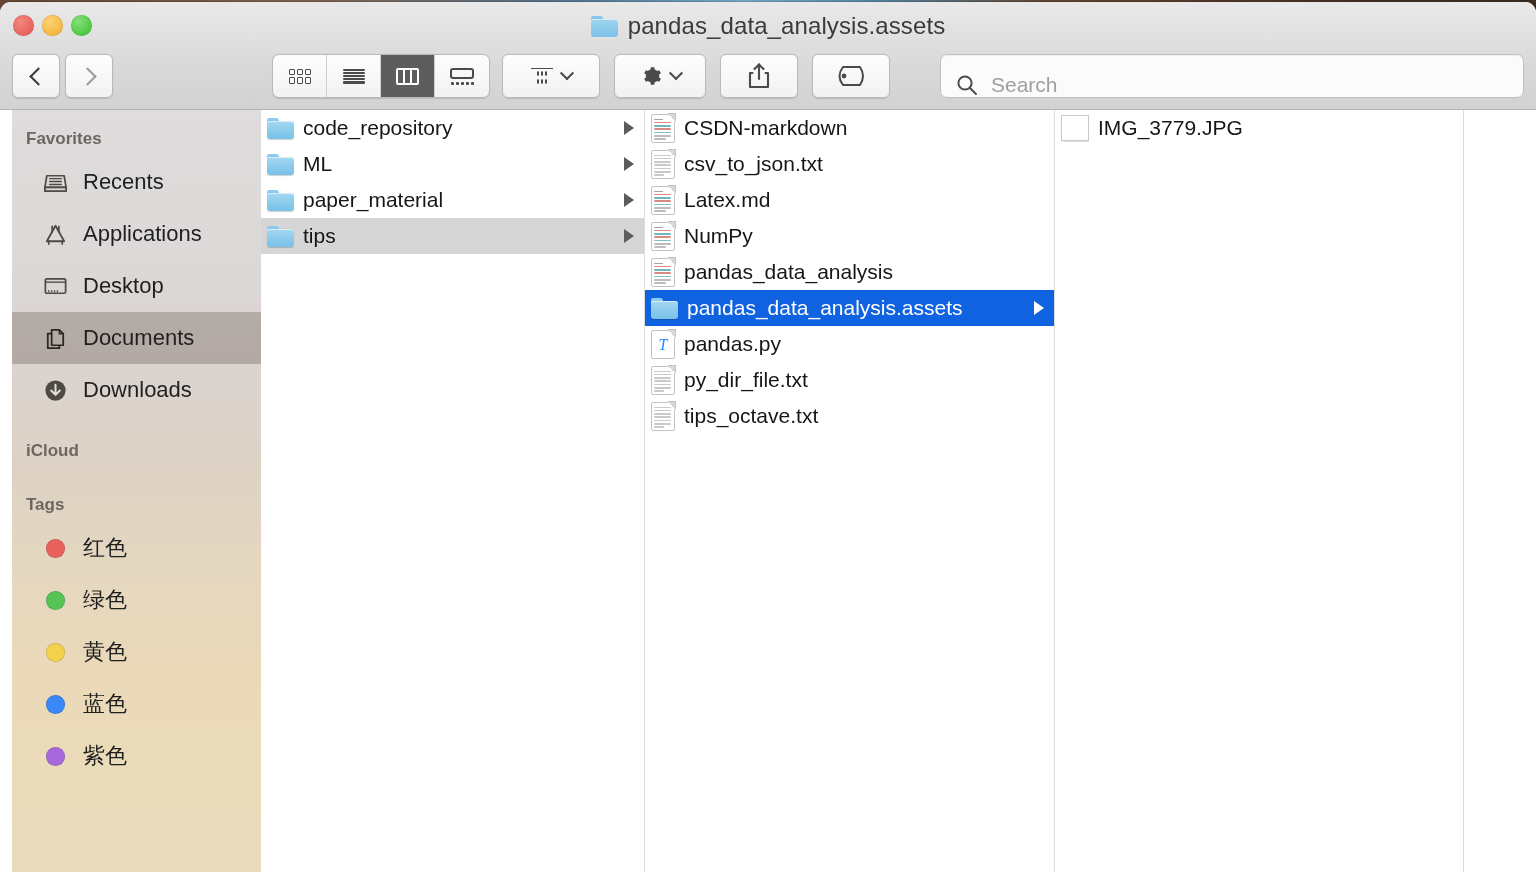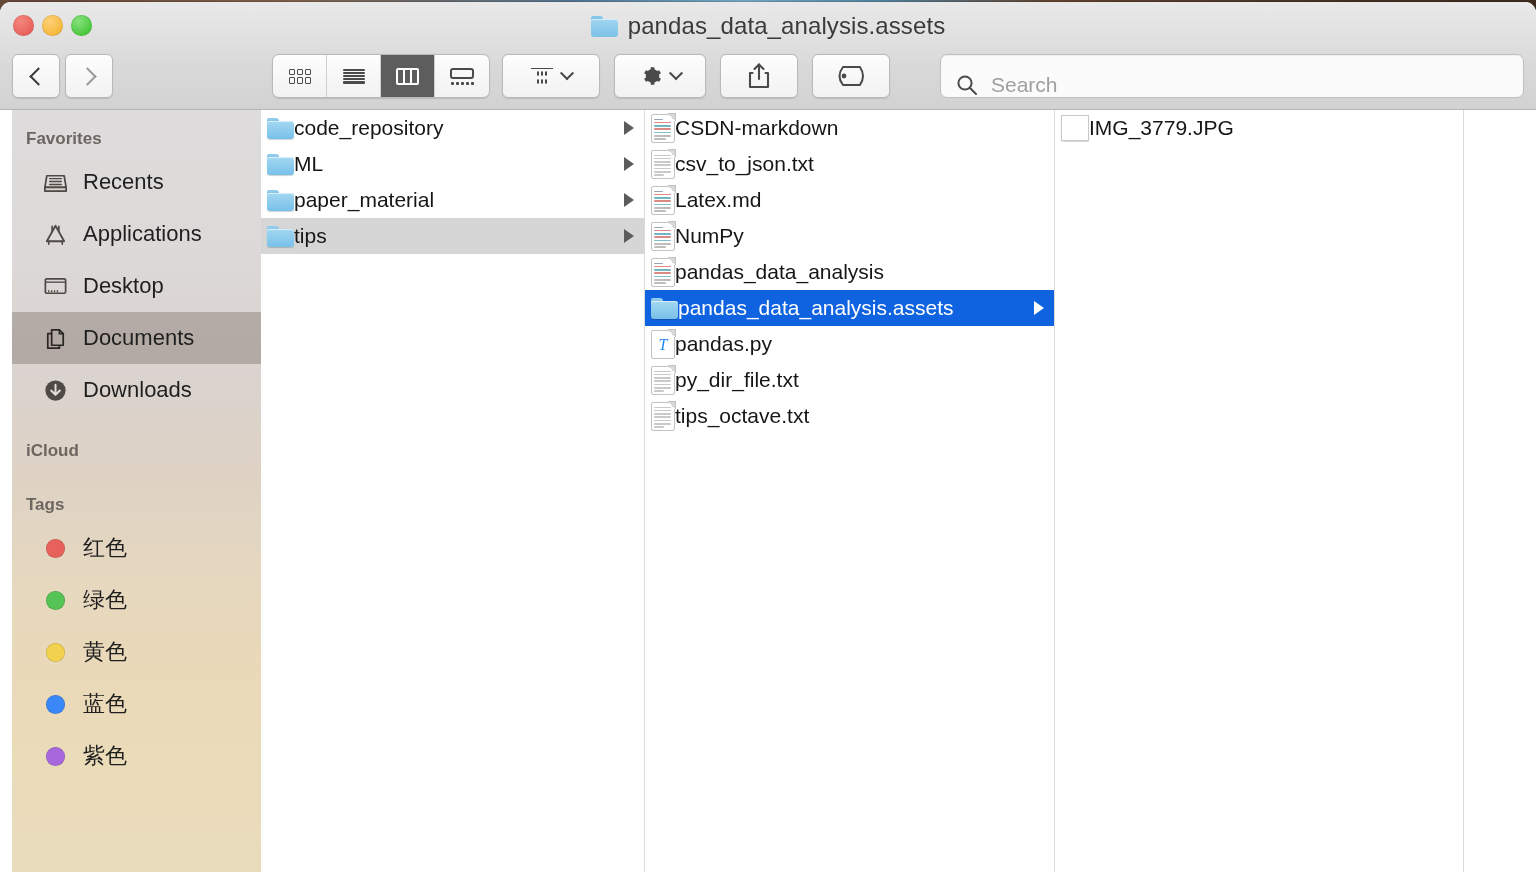--- a/index.html
+++ b/index.html
@@ -168,21 +168,21 @@
 
   
   #browser { position: absolute; left: 261px; top: 108px; width: 1275px; height: 762px; background: #fff; }
   .column { position: absolute; top: 0; height: 762px; background: #fff; border-right: 1px solid #dcdcdc; overflow: hidden; }
   #col1 { left: 0;   width: 384px; }
   #col2 { left: 384px; width: 410px; }
   #col3 { left: 794px; width: 409px; }
   #col4 { left: 1203px; width: 72px; border-right: none; }
 
   .row {
-    height: 36px; display: flex; align-items: center; 
+    height: 36px; display: flex; align-items: center; gap: 9px;
     padding: 0 8px 0 6px; font-size: 21px; color: #161616;
     cursor: default; white-space: nowrap;
   }
   .row.sel-gray { background: #d6d6d6; }
   .row.sel-blue { background: #1063e0; color: #fff; }
   .row .name { flex: 1; overflow: hidden; text-overflow: ellipsis; }
   .row .disc {
     width: 0; height: 0; flex: 0 0 auto;
     border-left: 10px solid #5c5c5c;
     border-top: 7px solid transparent;

